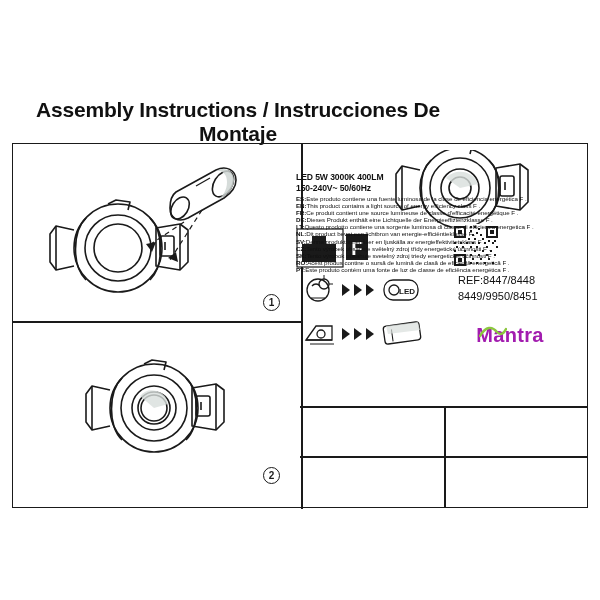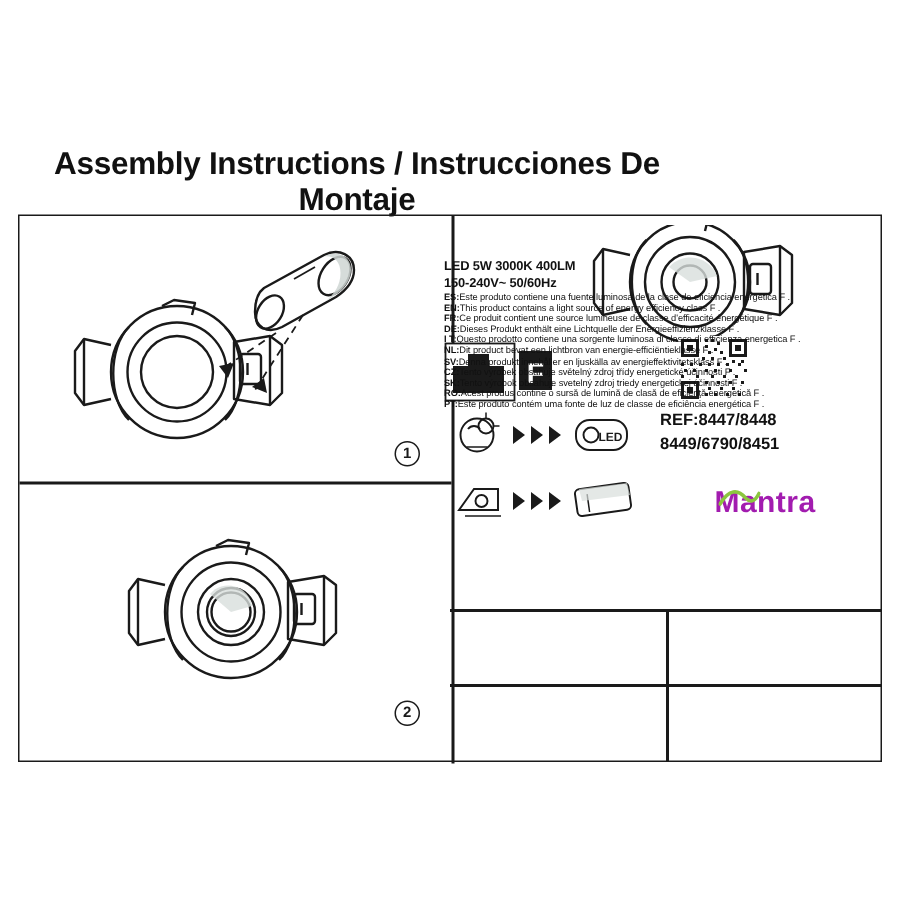--- a/index.html
+++ b/index.html
@@ -128,23 +128,24 @@
   .lang-line b { font-weight: bold; }
 
   .ref-box {
     position: absolute;
     left: 440px;
     top: 272px;
     width: 140px;
   }
   .ref-line {
     font-size: 11px;
-    font-weight: bold;
+    font-weight: normal;
     color: #111;
     line-height: 16px;
+    margin-left: 18px;
   }
 
   
   .brand {
     position: absolute;
     left: 445px;
     top: 324px;
     width: 130px;
     text-align: center;
   }
@@ -340,21 +341,21 @@
     <div class="lang-line"><b>NL:</b><span>Dit product bevat een lichtbron van energie-efficiëntieklasse F .</span></div>
     <div class="lang-line"><b>SV:</b><span>Denna produkt innehåller en ljuskälla av energieffektivitetsklass F .</span></div>
     <div class="lang-line"><b>CZ:</b><span>Tento výrobek obsahuje světelný zdroj třídy energetické účinnosti F .</span></div>
     <div class="lang-line"><b>SK:</b><span>Tento výrobok obsahuje svetelný zdroj triedy energetickej účinnosti F .</span></div>
     <div class="lang-line"><b>RO:</b><span>Acest produs contine o sursă de lumină de clasă de eficienţă energetică F .</span></div>
     <div class="lang-line"><b>PT:</b><span>Este produto contém uma fonte de luz de classe de eficiência energética F .</span></div>
   </div>
 
   <div class="ref-box">
     <div class="ref-line">REF:8447/8448</div>
-    <div class="ref-line">8449/6790/8451</div>
+    <div class="ref-line">8449/9950/8451</div>
   </div>
 
   <svg class="panel-svg" style="left:300px; top:268px;" width="130" height="46" viewBox="0 0 130 46">
     <g fill="none" stroke="#1a1a1a" stroke-width="1.3">
       <circle cx="18" cy="22" r="11"></circle>
       <path d="M 12 18 a 5 5 0 0 1 8 0"></path>
       <circle cx="24" cy="16" r="5"></circle>
       <path d="M 24 11 l 0 -4 M 29 16 l 4 0" stroke-width="1"></path>
       <path d="M 11 30 l 14 0" stroke-width="1"></path>
     </g>

